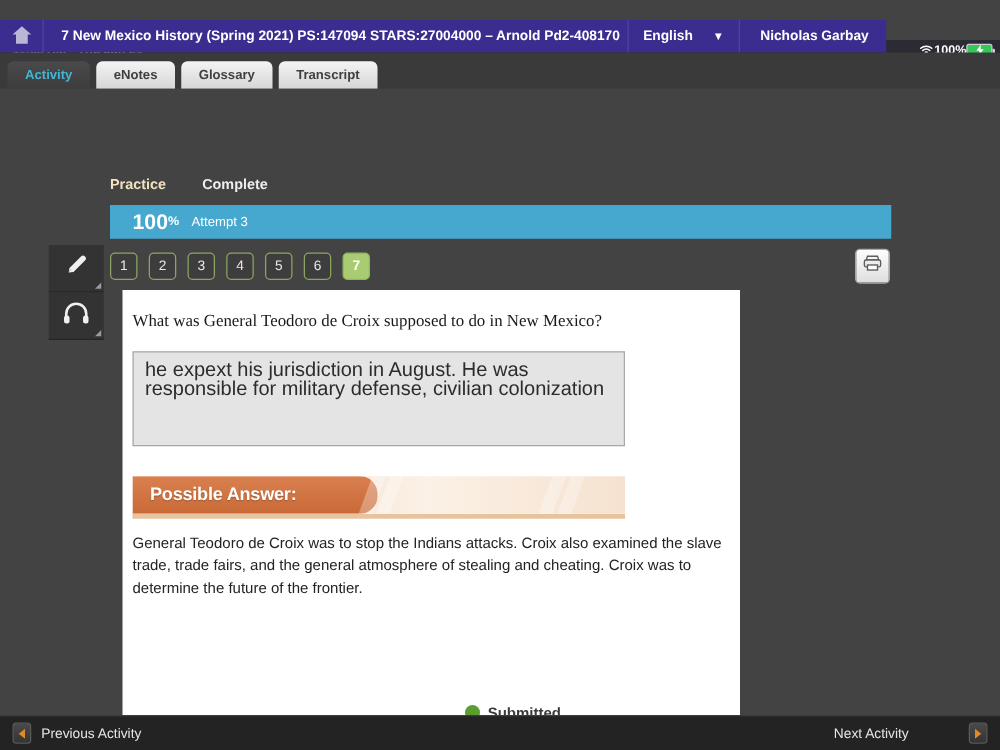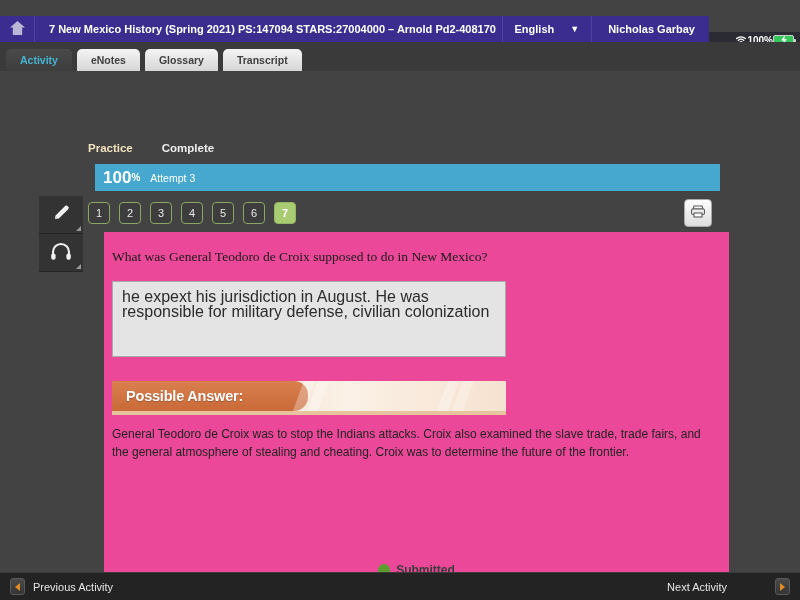--- a/index.html
+++ b/index.html
@@ -157,26 +157,26 @@
     display: flex;
     align-items: center;
     font-size: 11.5px;
     font-weight: bold;
   }
   .sub-practice { color: #f0e2bd; }
   .sub-complete { color: #efefef; margin-left: 29px; }
 
   .progress-bar {
     position: absolute;
-    left: 95px; top: 93px;
+    left: 88px; top: 93px;
     width: 625px; height: 27px;
     background: #46a8ce;
     display: flex;
     align-items: center;
-    padding-left: 8px;
+    padding-left: 18px;
     box-sizing: border-box;
     color: #ffffff;
   }
   .pb-score { font-size: 17px; font-weight: bold; }
   .pb-pct { font-size: 10px; font-weight: bold; vertical-align: super; }
   .pb-attempt { font-size: 10.5px; margin-left: 10px; }
 
   
   .qnums {
     position: absolute;
@@ -238,23 +238,23 @@
     position: absolute;
     right: 2px; bottom: 2px;
     border-style: solid;
     border-width: 0 0 5px 5px;
     border-color: transparent transparent #9a9a9a transparent;
   }
 
   
   .content-card {
     position: absolute;
-    left: 104px; top: 161px;
-    width: 625px; height: 340px;
-    background: #ec4899;
+    left: 98px; top: 161px;
+    width: 494px; height: 340px;
+    background: #ffffff;
     overflow: hidden;
   }
   .question-text {
     margin: 17px 0 0 8px;
     font-family: "Liberation Serif", serif;
     font-size: 13.5px;
     color: #1a1a1a;
   }
   .answer-box {
     margin: 16px 0 0 8px;

